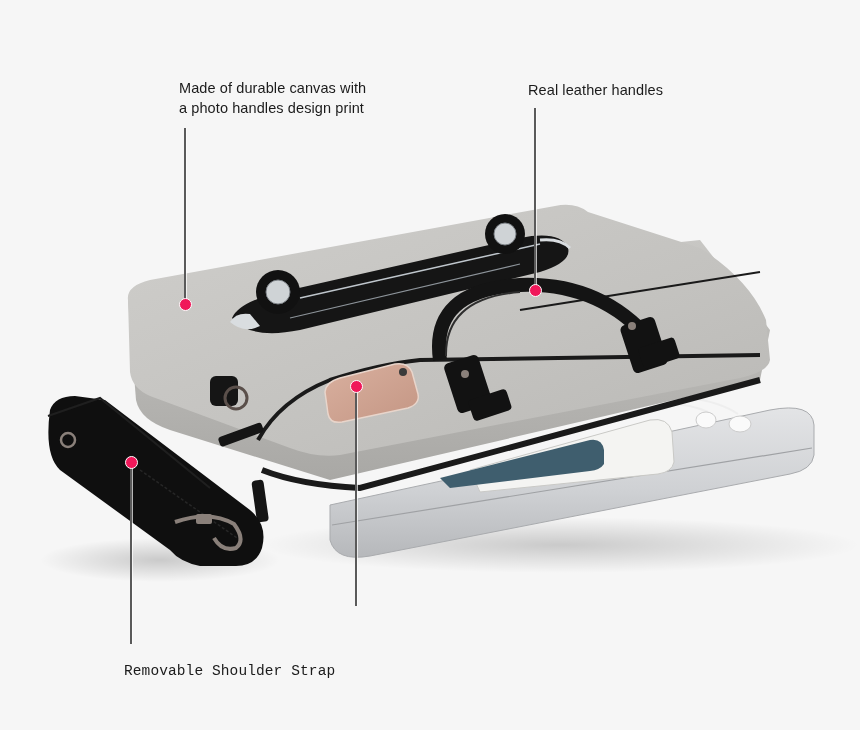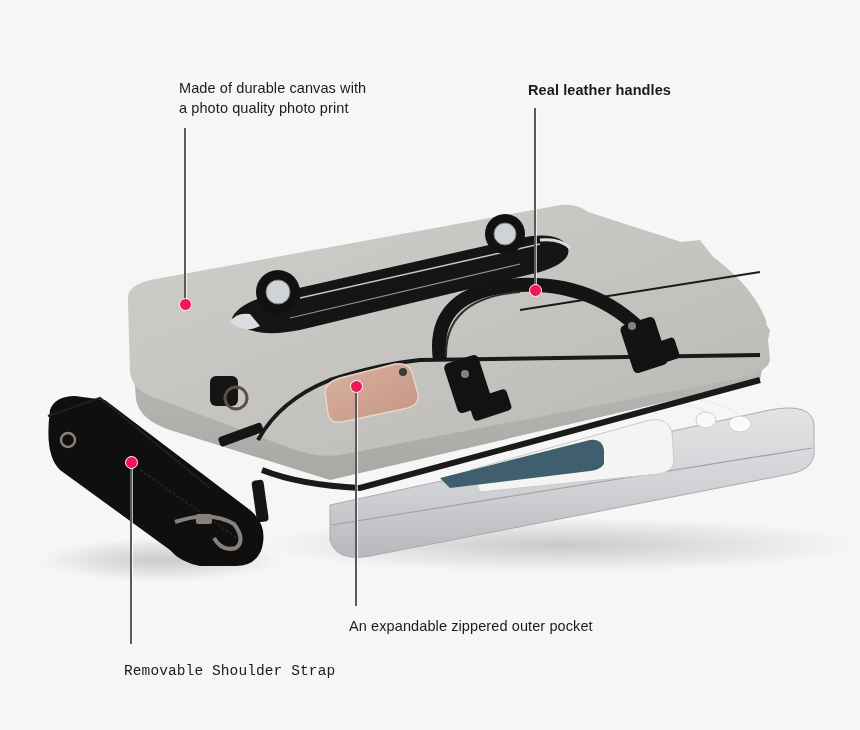--- a/index.html
+++ b/index.html
@@ -128,36 +128,33 @@
       <path d="M48 416 L100 398 L210 488" fill="none" stroke="#1f1f1f" stroke-width="2"></path>
       <path d="M140 470 L240 540" stroke="#262626" stroke-width="1.5" stroke-dasharray="3 2"></path>
       <circle cx="68" cy="440" r="7" fill="none" stroke="#8a807a" stroke-width="2.5"></circle>
       <path d="M175 522 Q210 510 234 524 Q246 540 236 548 Q222 552 214 538" fill="none" stroke="#8a807a" stroke-width="4"></path>
       <rect x="196" y="514" width="16" height="10" rx="2" fill="#8a807a"></rect>
     </g>
   </svg>
 
   <div class="label" style="left:179px; top:78px;">
     <span>Made of durable canvas with</span>
-    <span>a photo quality photo print</span>
+    <span>a photo handles design print</span>
   </div>
   <div class="leader" style="left:184px; top:128px; height:176px;"></div>
   <div class="pin" style="left:185px; top:304px; background:#f0185a;"></div>
 
-  <div class="label" style="left:528px; top:80px;font-weight:bold;">
+  <div class="label" style="left:528px; top:80px;">
     <span>Real leather handles</span>
   </div>
   <div class="leader" style="left:534px; top:108px; height:182px;"></div>
   <div class="pin" style="left:535px; top:290px; background:#f0185a;"></div>
 
   <div class="leader" style="left:355px; top:386px; height:220px;"></div>
   <div class="pin" style="left:356px; top:386px; background:#f0185a;"></div>
-  <div class="label" style="left:349px; top:616px;">
-    <span>An expandable zippered outer pocket</span>
-  </div>
 
   <div class="leader" style="left:130px; top:462px; height:182px;"></div>
   <div class="pin" style="left:131px; top:462px; background:#f0185a;"></div>
   <div class="label" style="left:124px; top:661px;font-family:Liberation Mono, monospace;">
     <span>Removable Shoulder Strap</span>
   </div>
 
 </div>
 
 </body></html>

